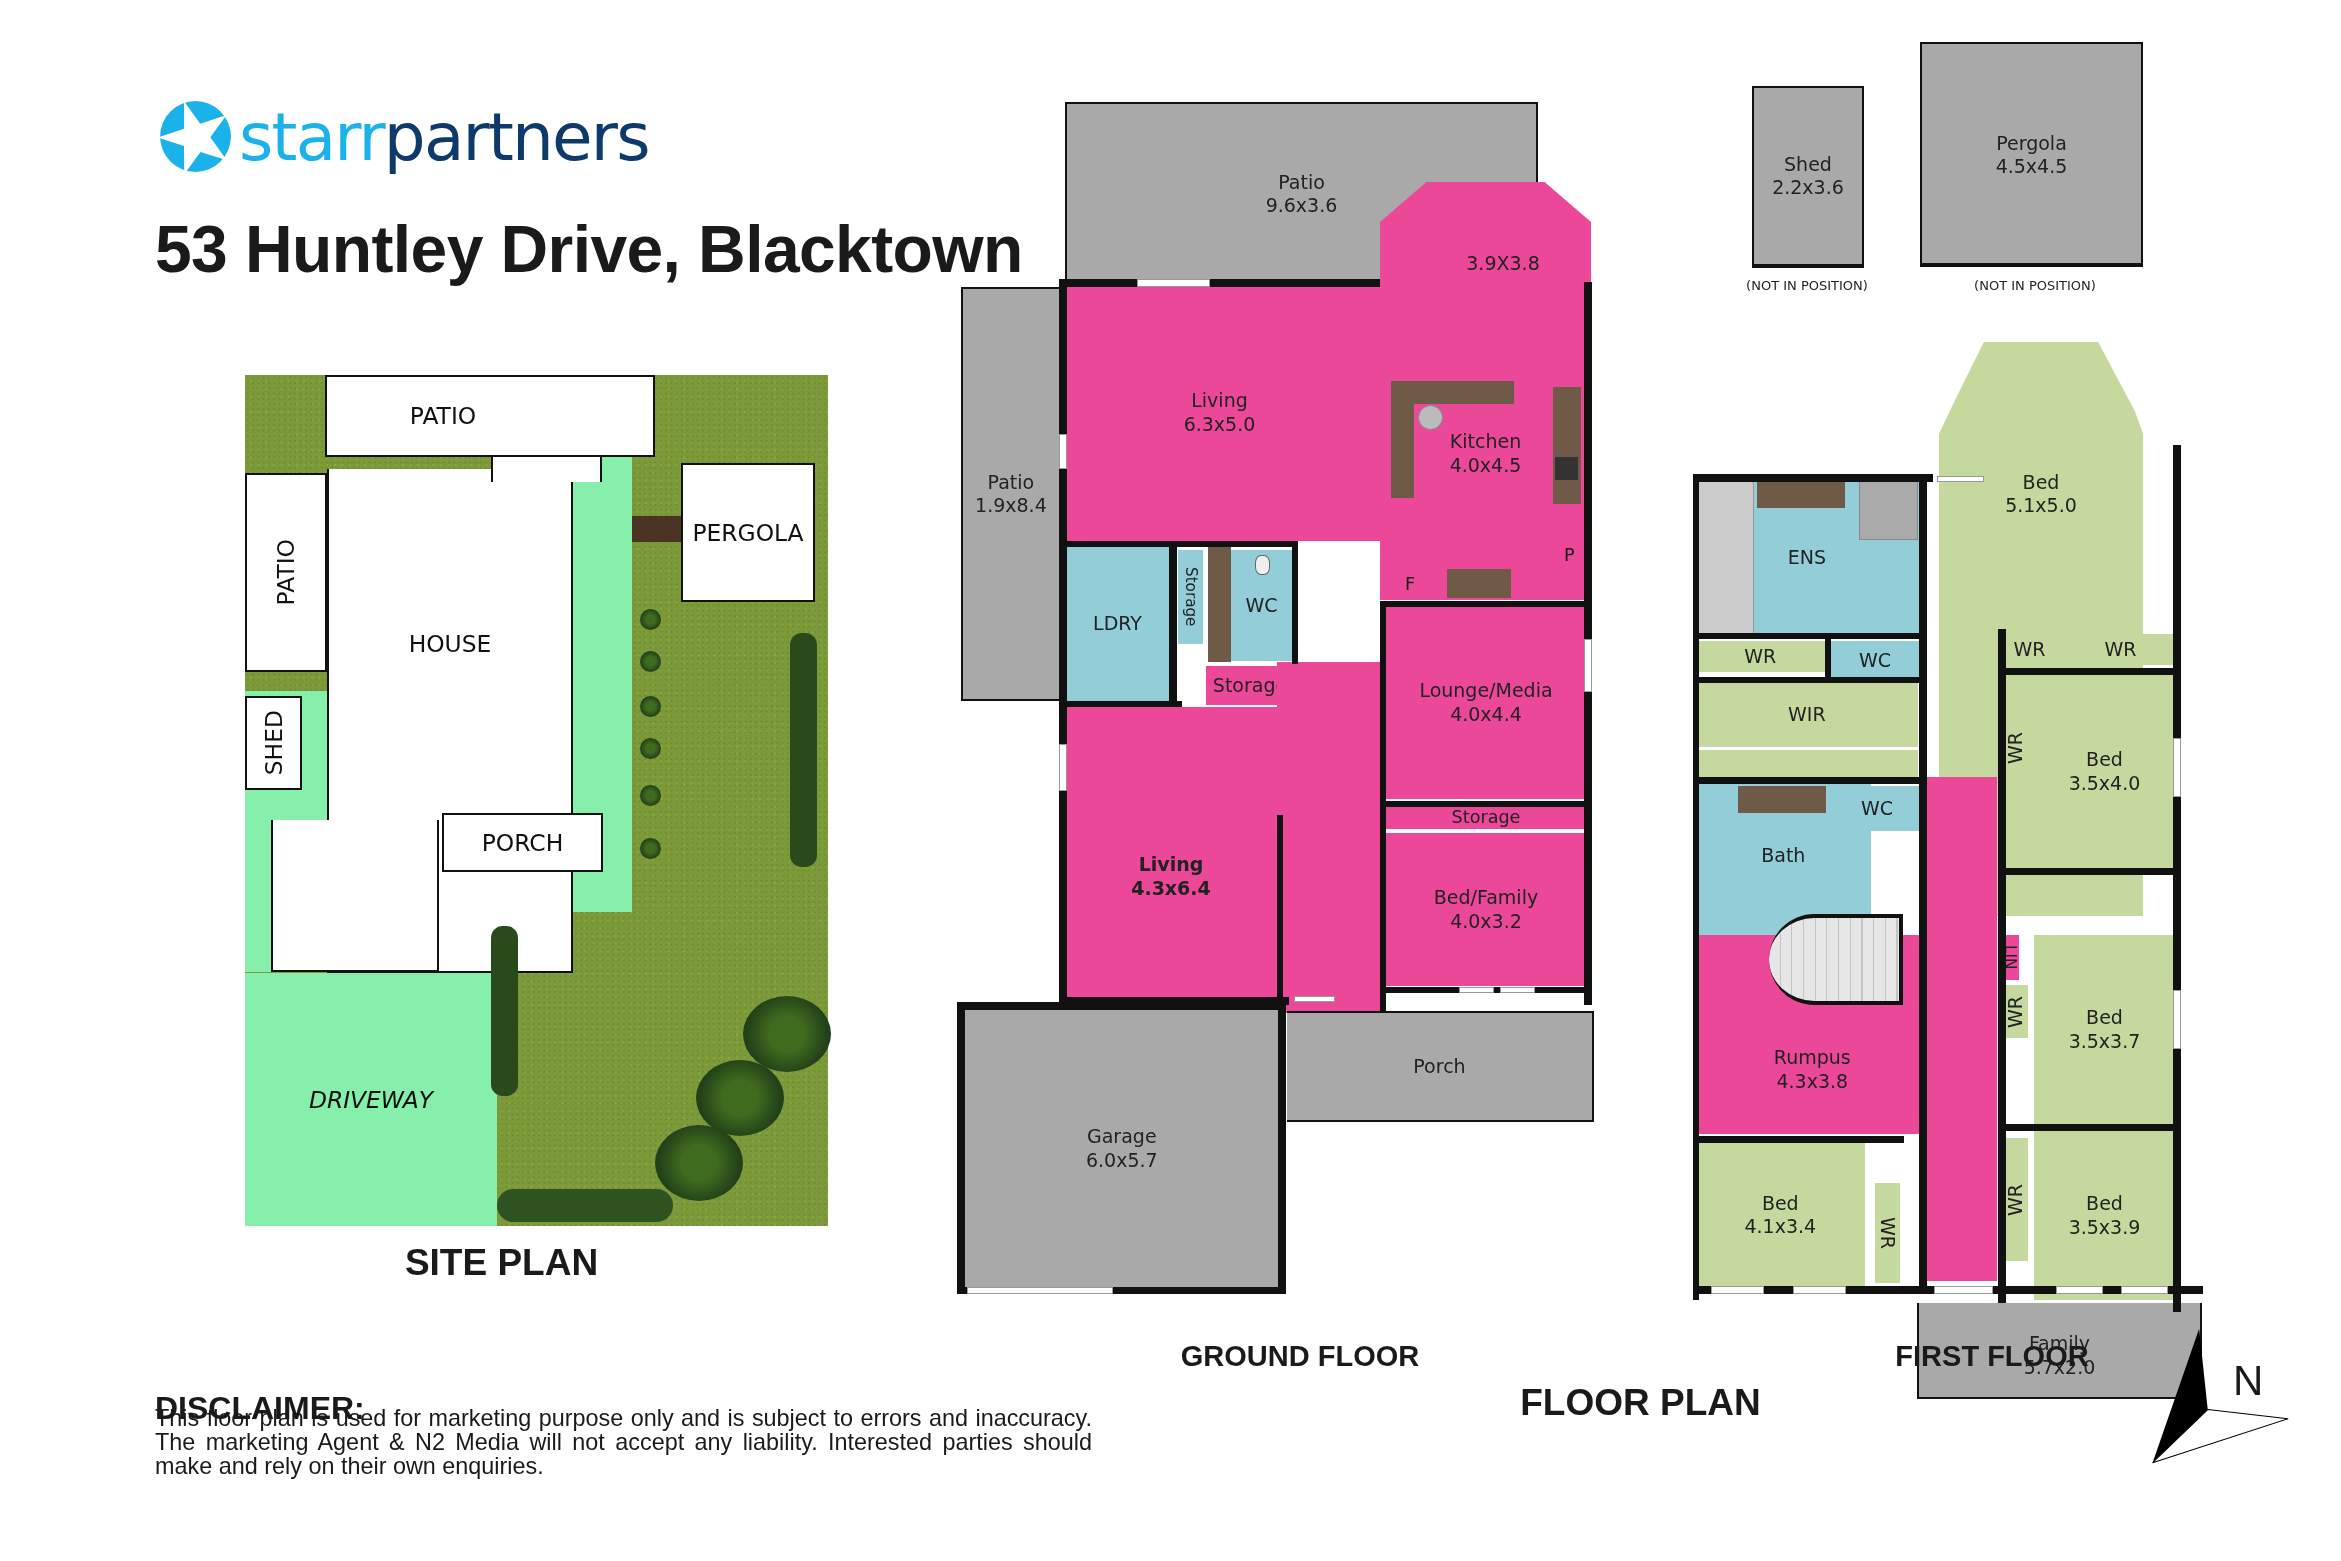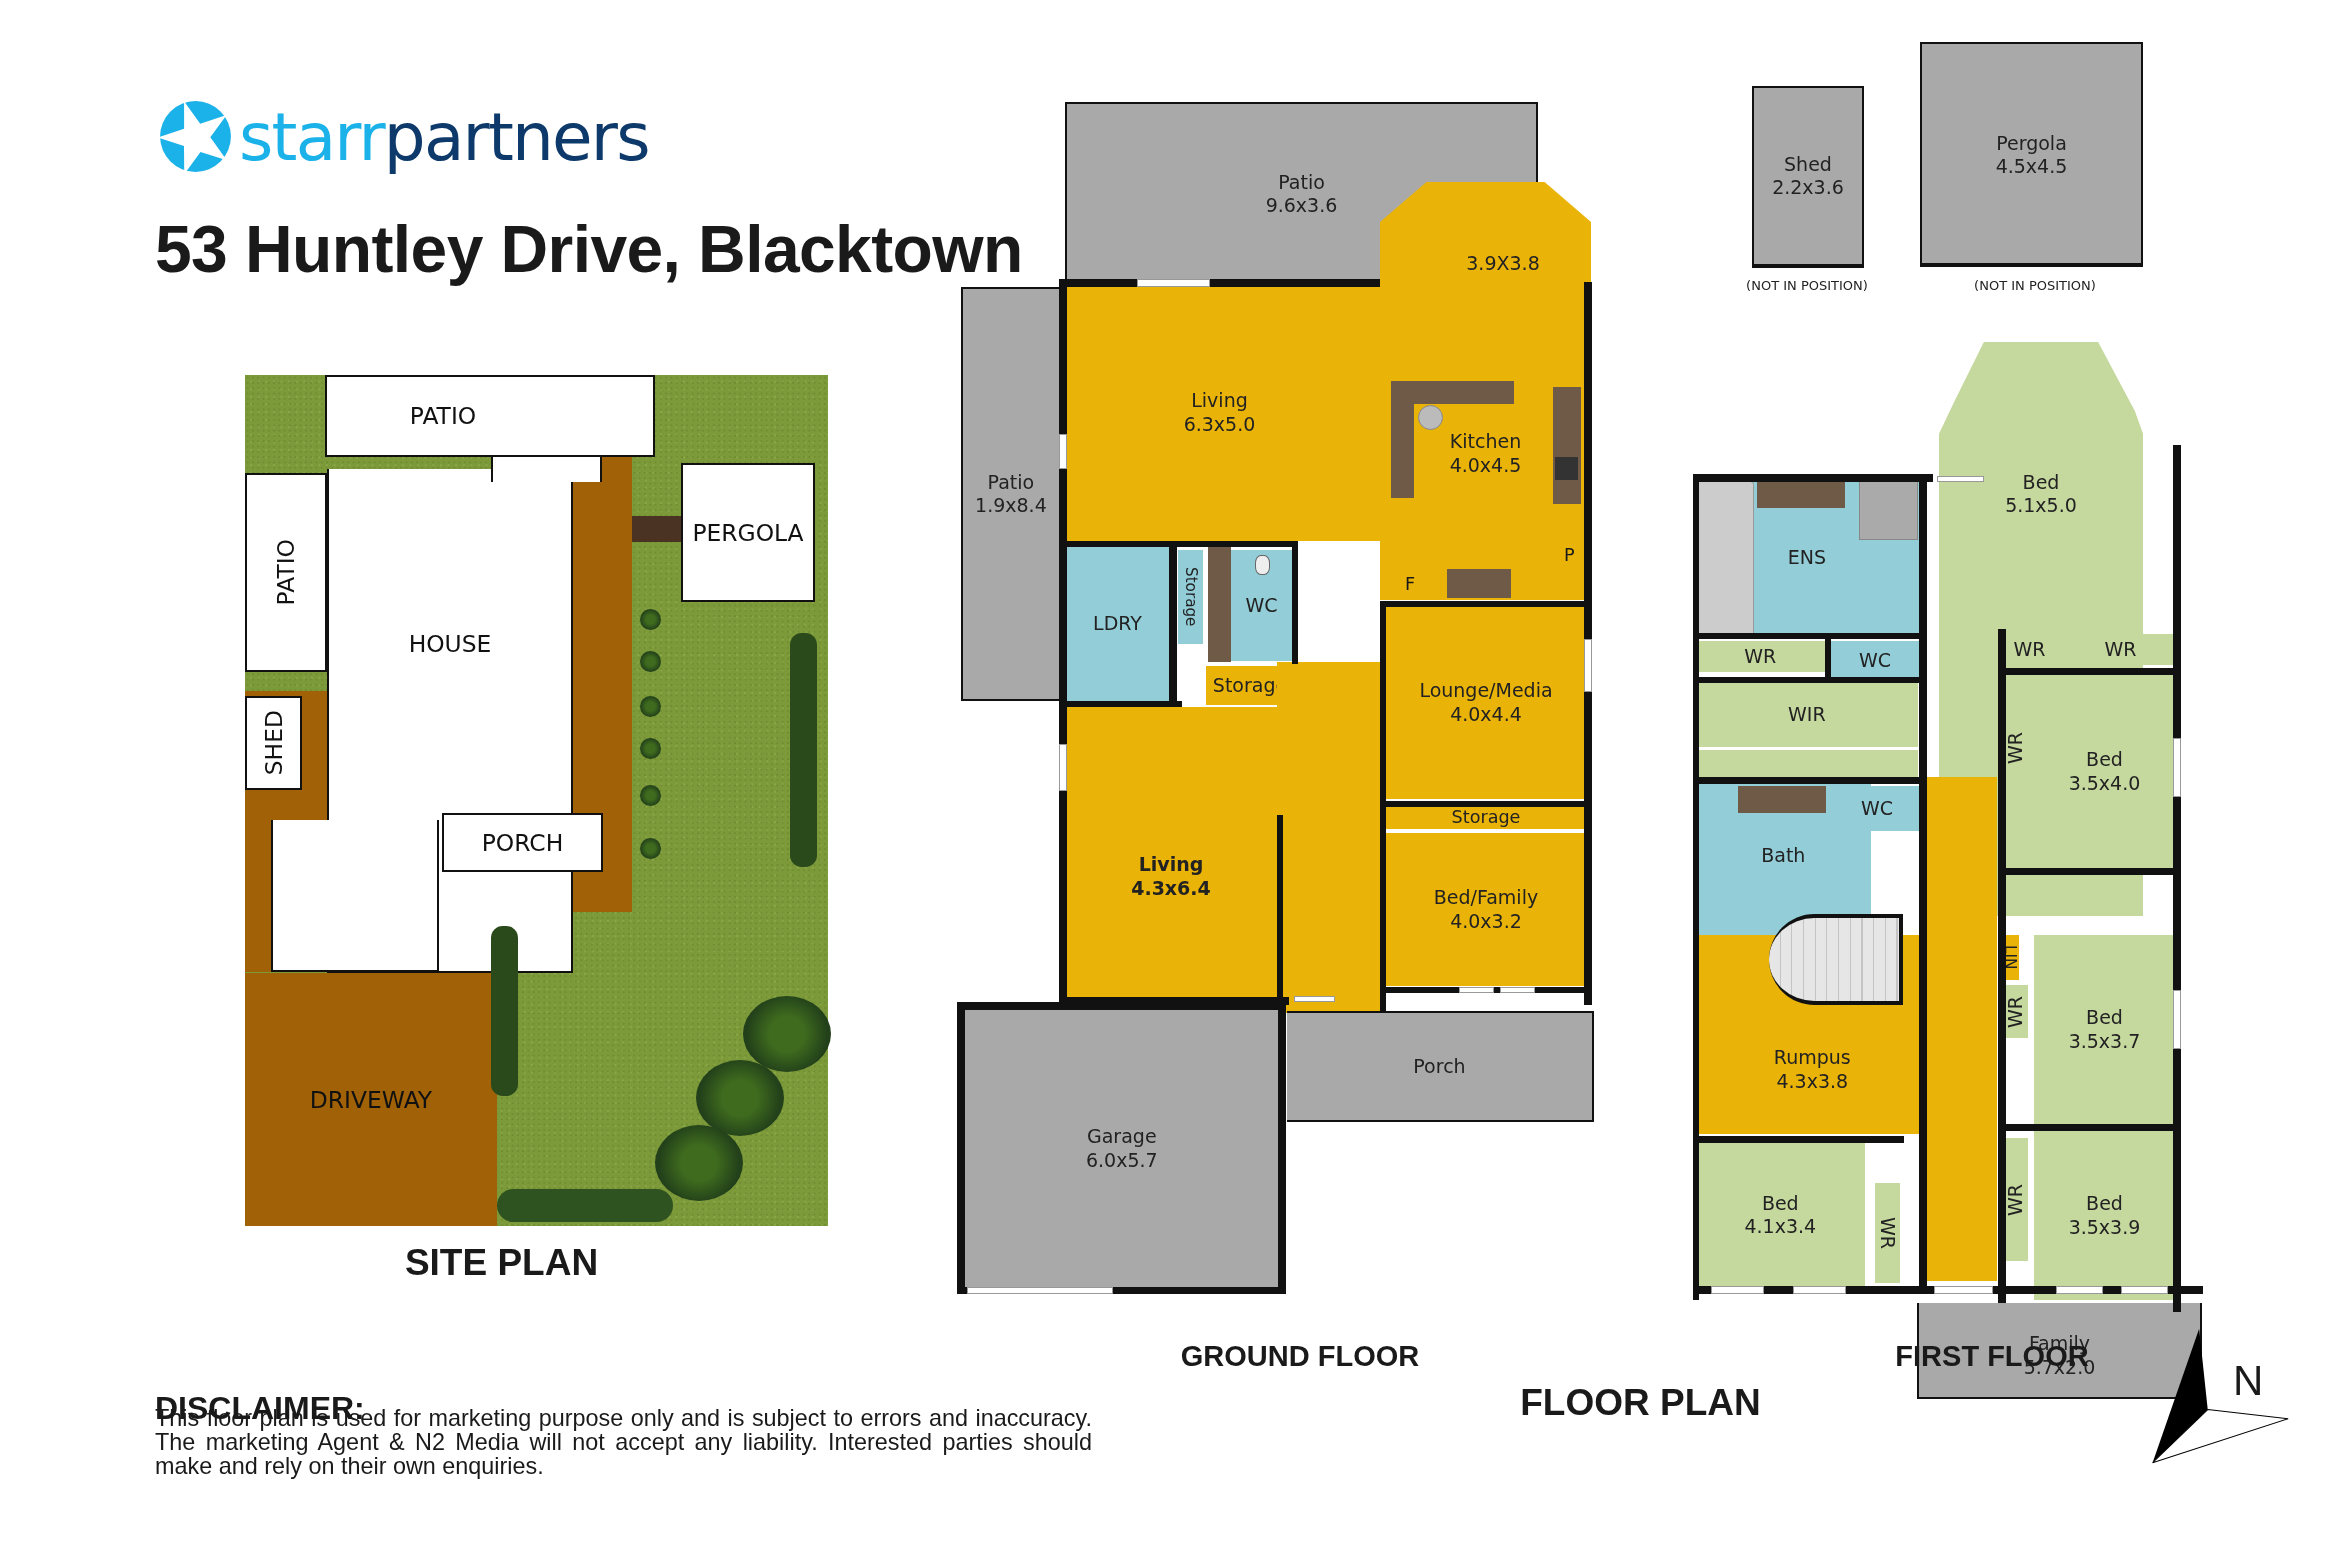--- a/index.html
+++ b/index.html
@@ -5,29 +5,29 @@
   html,body{margin:0;padding:0;background:#fff;}
   body{width:2342px;height:1562px;position:relative;overflow:hidden;font-family:"Liberation Sans",sans-serif;color:#1a1a1a;}
   .abs{position:absolute;}
   .logo-text{font-family:"DejaVu Sans",sans-serif;font-size:66px;letter-spacing:-1.8px;line-height:1;}
   .title{font-weight:bold;font-size:66px;letter-spacing:-0.6px;}
   .section-label{font-weight:bold;font-size:37px;text-align:center;}
   .floor-label{font-weight:bold;font-size:29px;text-align:center;}
   .disc-h{font-weight:bold;font-size:32px;margin-top:32px;}
   .disc-p{font-size:23.4px;line-height:24px;text-align:justify;width:937px;}
   .room{position:absolute;display:flex;flex-direction:column;align-items:center;justify-content:center;text-align:center;font-family:"DejaVu Sans",sans-serif;font-size:19px;line-height:23.4px;color:#222;box-sizing:border-box;}
-  .beige{background:#eab308;}
+  .beige{background:#ec4899;}
   .blue{background:#92cdd8;}
   .green{background:#c5d89e;}
   .grey{background:#a9a9a9;}
   .wall{position:absolute;background:#111;}
   .site{position:absolute;box-sizing:border-box;display:flex;align-items:center;justify-content:center;font-family:"DejaVu Sans",sans-serif;font-size:23.4px;color:#111;}
   .white-blk{background:#fff;border:2.3px solid #111;}
   .grass{background:#7d9a3a;background-image:radial-gradient(#6f8c30 20%,transparent 21%),radial-gradient(#8aa845 20%,transparent 21%);background-size:5.3px 5.3px,7.6px 7.6px;background-position:0 0,2.3px 2.9px;}
-  .pave{background:#a16207;}
+  .pave{background:#86efac;font-style:italic;}
   .tree{position:absolute;border-radius:50%;background:radial-gradient(circle,#3f6b1e 30%,#22401a 70%);}
   .vertical{writing-mode:vertical-rl;transform:rotate(180deg);}
   .vertical-cw{writing-mode:vertical-rl;}
   .note{font-family:"DejaVu Sans",sans-serif;font-size:13px;color:#222;text-align:center;}
   .window{position:absolute;background:#fff;border:1.2px solid #999;box-sizing:border-box;}
   .counter{position:absolute;background:#6e5a46;}
 </style>
 </head>
 <body>
 

